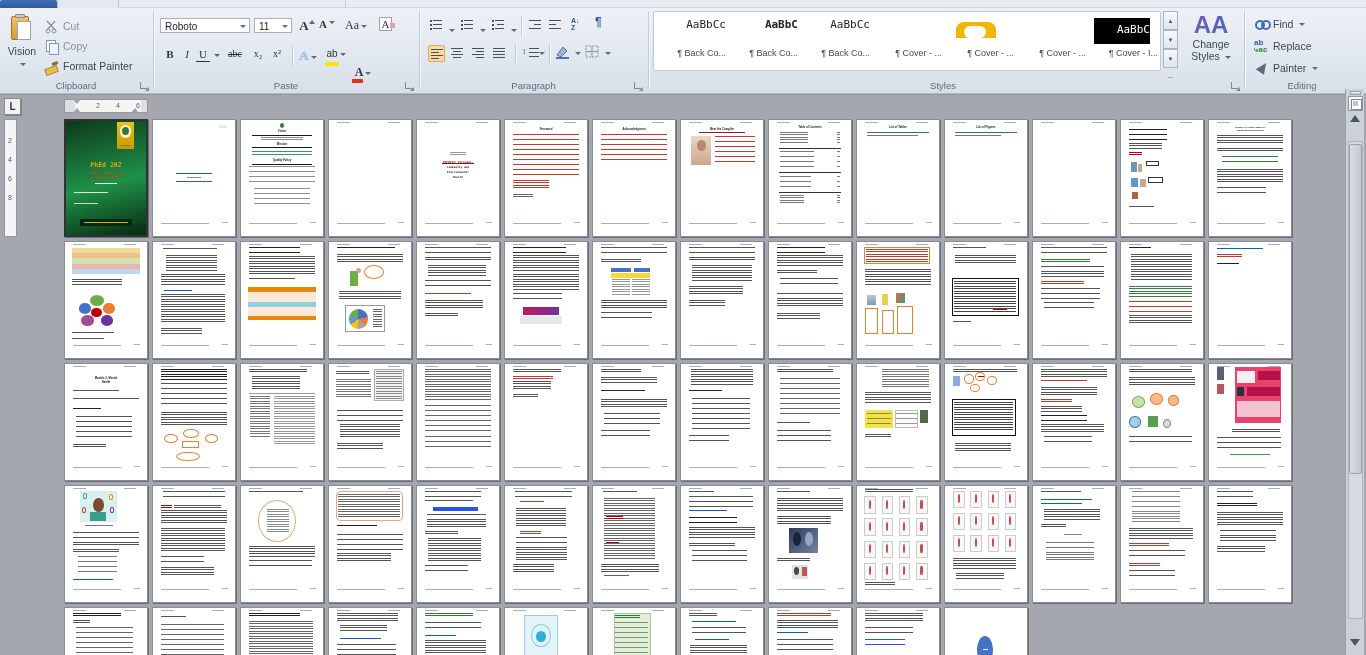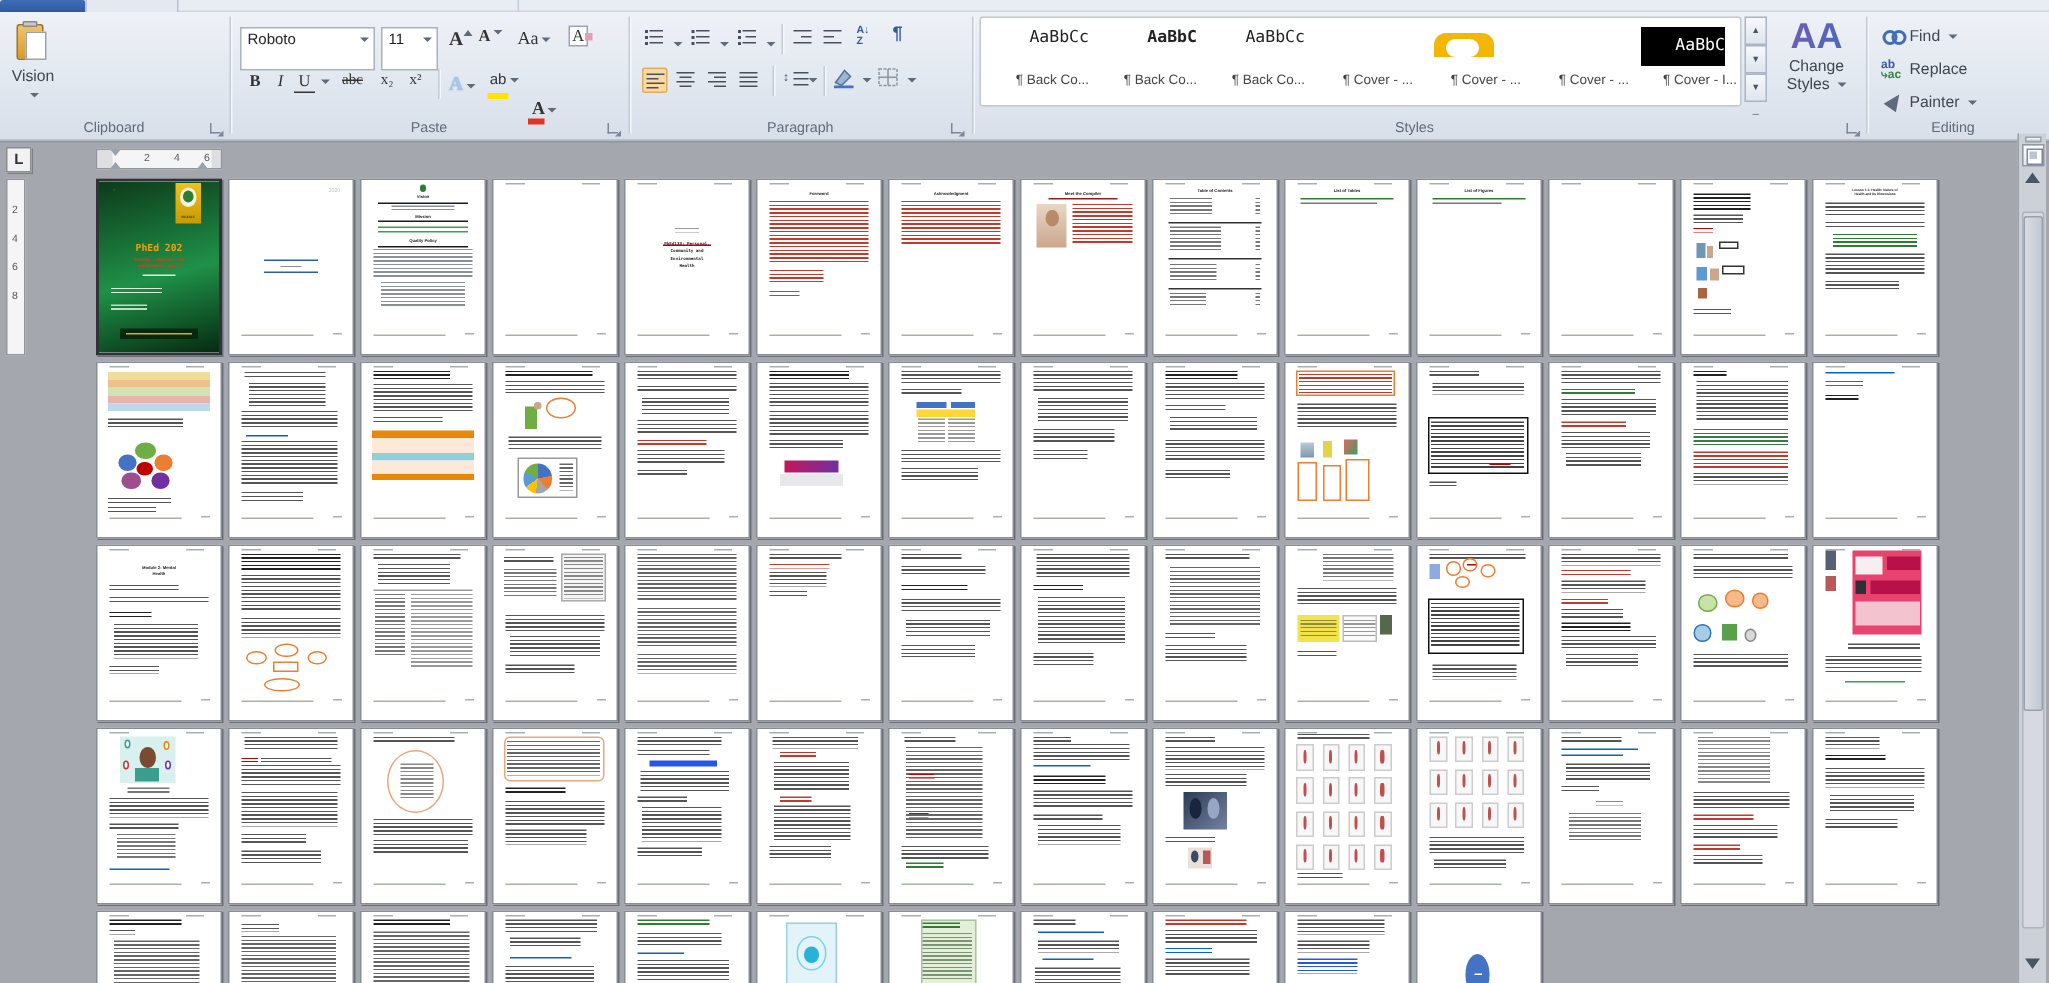--- a/index.html
+++ b/index.html
@@ -50,21 +50,21 @@
   .ic-copy:before { content:""; position:absolute; left:2px; top:1px; width:8px; height:10px;
     background:#fff; border:1px solid #8b96a4; }
   .ic-copy:after { content:""; position:absolute; left:5px; top:4px; width:8px; height:10px;
     background:#eef4fb; border:1px solid #8b96a4; }
   .ic-brush:before { content:""; position:absolute; left:1px; top:8px; width:11px; height:5px;
     background:#e8c14d; border:1px solid #a98b2d; transform:rotate(-20deg); }
   .ic-brush:after { content:""; position:absolute; left:8px; top:3px; width:6px; height:3px;
     background:#8a6b3a; transform:rotate(-20deg); }
 
   
-  .combo { position:absolute; height:29px; background:#fff; border:1px solid #a7b1c0;
+  .combo { position:absolute; height:15px; background:#fff; border:1px solid #a7b1c0;
     font-size:10px; line-height:15px; padding-left:4px; color:#222; }
   .combo .dd { position:absolute; right:3px; top:6px; }
   .fbtn { position:absolute; height:17px; font-size:11px; text-align:center; color:#333;
     font-family:"Liberation Serif", serif; }
   .tri-up { display:inline-block; width:0; height:0; border-left:3px solid transparent;
     border-right:3px solid transparent; border-bottom:4px solid #5f6b7a; }
   .ubar { border-bottom:1px solid #333; }
   .hl-ab { position:relative; font-family:"Liberation Sans",sans-serif; font-size:10px; }
   .hl-ab:after { content:""; position:absolute; left:0; bottom:-1px; width:14px; height:4px; background:#ffe400; }
   .fc-a { position:relative; font-weight:bold; }
@@ -178,20 +178,40 @@
 
   <div class="grp" style="left:0;width:152px;">
     <div class="paste-btn">
       <div class="ic-clipboard">
         <div class="clip-body2"></div>
           <div class="clip-top"></div>
           <div class="clip-paper"></div>
       </div>
       <span>Vision</span>
       <span class="dd"></span>
+    </div>
+    <div class="clip-col">
+      <div class="sbtn dis">
+        <span class="ic16">
+          <svg width="15" height="15">
+              <path d="M3 2 L11 11 M11 2 L3 11" stroke="#8b929c" stroke-width="1.4" fill="none"></path>
+              <circle cx="4" cy="12" r="2" stroke="#8b929c" fill="none"></circle>
+              <circle cx="10" cy="12" r="2" stroke="#8b929c" fill="none"></circle>
+            </svg>
+        </span>
+        <span>Cut</span>
+      </div>
+      <div class="sbtn dis">
+        <span class="ic16 ic-copy"></span>
+        <span>Copy</span>
+      </div>
+      <div class="sbtn">
+        <span class="ic16 ic-brush"></span>
+        <span>Format Painter</span>
+      </div>
     </div>
     <div class="grp-label">Clipboard</div>
     <div class="launcher"></div>
   </div>
   <div class="grp-sep" style="left:153px;"></div>
 
   <div class="grp" style="left:155px;width:262px;">
     <div class="combo" style="left:5px;top:10px;width:90px;">
       <span>Roboto</span><span class="dd"></span>
     </div>

